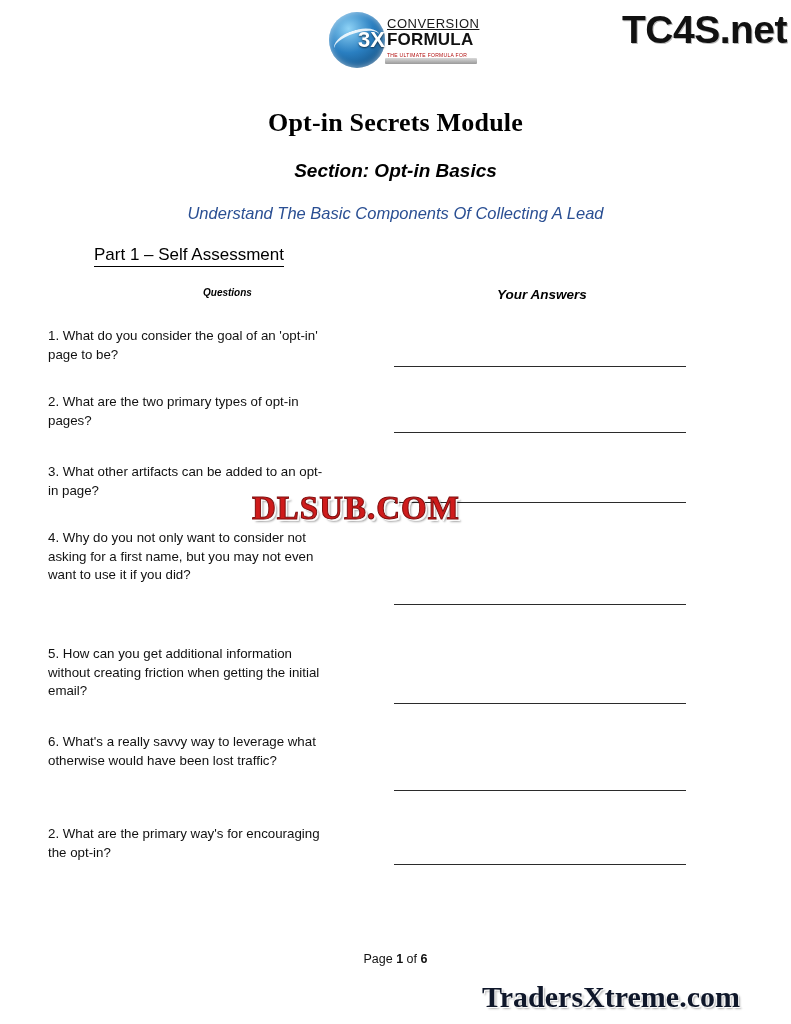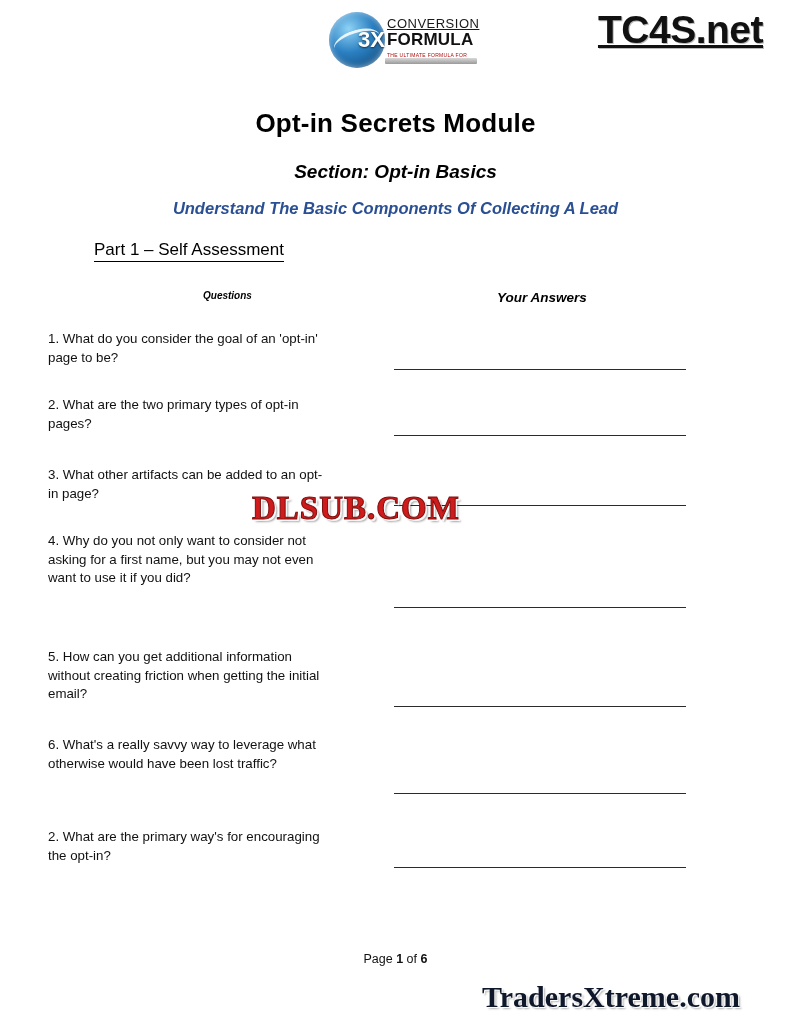--- a/index.html
+++ b/index.html
@@ -104,57 +104,57 @@
     left: 56px;
     top: 48px;
     width: 92px;
     height: 6px;
     background: linear-gradient(180deg, #d9d9d9, #9a9a9a);
     border-radius: 1px;
   }
 
   .brand-tc4s {
     position: absolute;
-    right: 28px;
+    right: 4px;
     top: 8px;
     font-family: "Liberation Sans", sans-serif;
     font-size: 39px;
     font-weight: bold;
     color: #111111;
     letter-spacing: -0.5px;
     text-shadow: 1px 1px 0 #bbbbbb;
-    text-decoration: underline;
   }
 
   
   .doc-title {
     text-align: center;
     font-size: 26px;
     font-weight: bold;
     margin-top: 18px;
     letter-spacing: 0.2px;
+    font-family: Liberation Serif, serif;
   }
   .doc-section {
     text-align: center;
     font-size: 19px;
     font-weight: bold;
     font-style: italic;
     margin-top: 22px;
   }
   .doc-subtitle {
     text-align: center;
     font-size: 16.5px;
-    font-weight: bold;
+    font-weight: normal;
     font-style: italic;
     color: #2a4f93;
-    margin-top: 16px;
+    margin-top: 22px;
   }
 
   .part-heading {
-    margin: 22px 0 8px 94px;
+    margin: 22px 0 0 94px;
     font-size: 17px;
     display: inline-block;
     border-bottom: 1.5px solid #000;
     padding-bottom: 1px;
   }
 
   
   .col-headers {
     position: relative;
     height: 26px;

